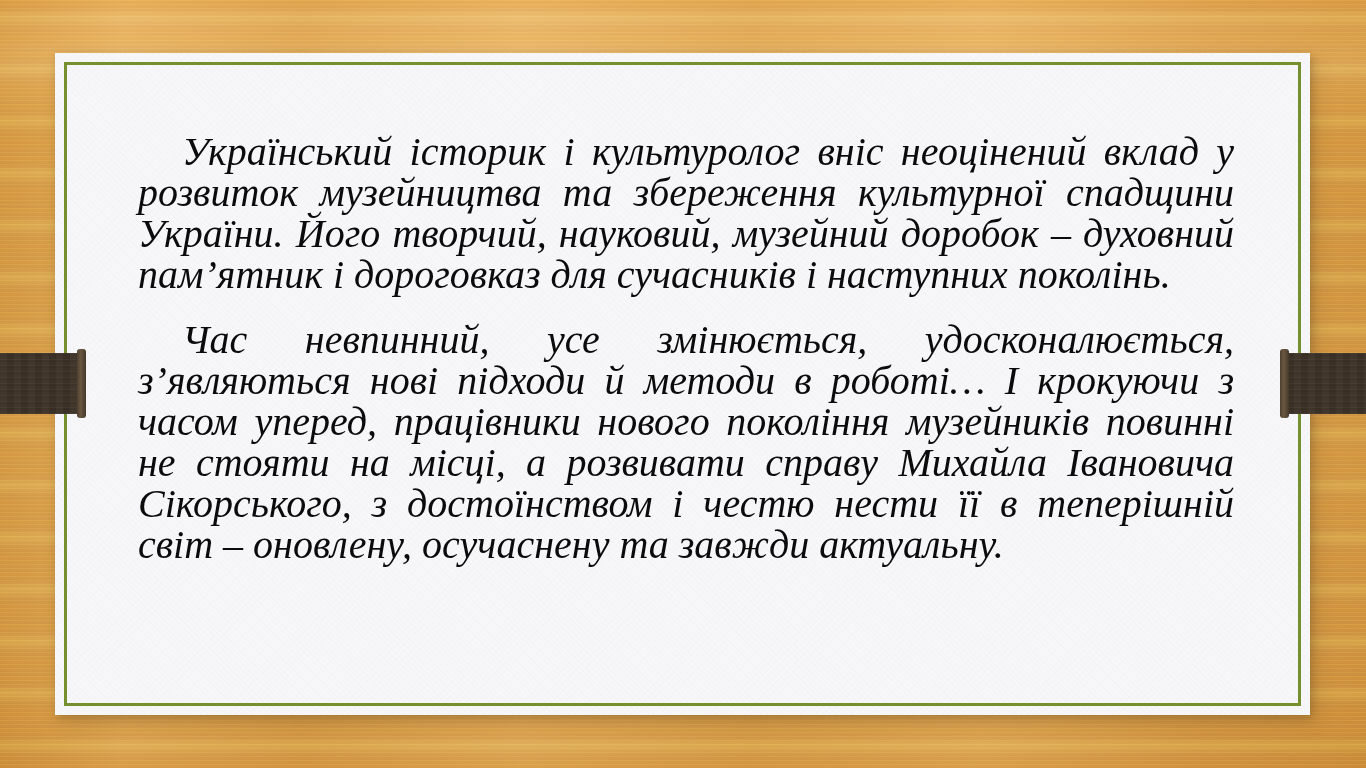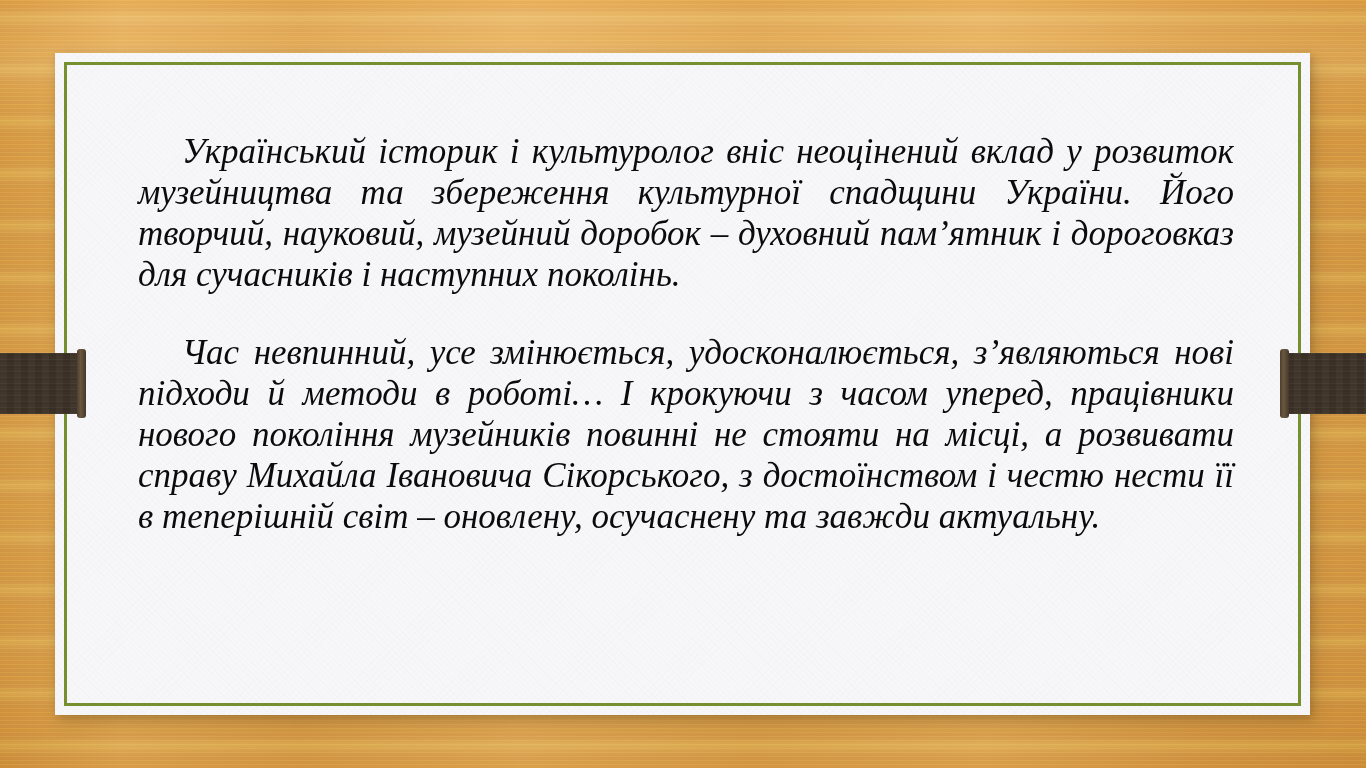--- a/index.html
+++ b/index.html
@@ -152,30 +152,30 @@
     position: absolute;
     left: 83px;
     top: 78px;
     width: 1096px;
   }
 
   .para {
     margin: 0;
     font-family: "Liberation Serif", serif;
     font-style: italic;
-    font-size: 35px;
+    font-size: 40px;
     line-height: 41px;
     color: #0b0b0b;
     text-align: justify;
     text-indent: 44px;
     text-justify: inter-word;
   }
 
   .para + .para {
-    margin-top: 37px;
+    margin-top: 24px;
   }
 </style>
 </head>
 <body>
 
 <div class="slide">
 
   <div class="ribbon ribbon-left">
     <div class="ribbon-cap"></div>
   </div>

